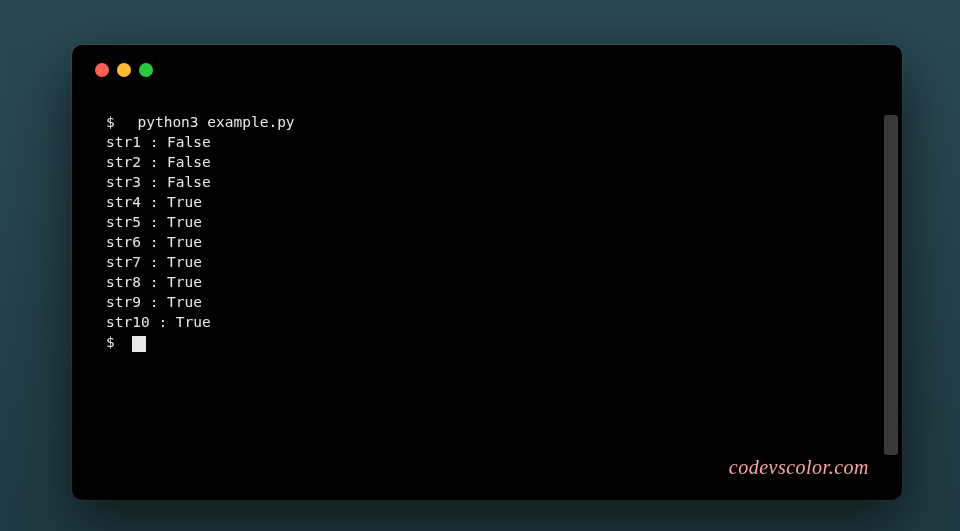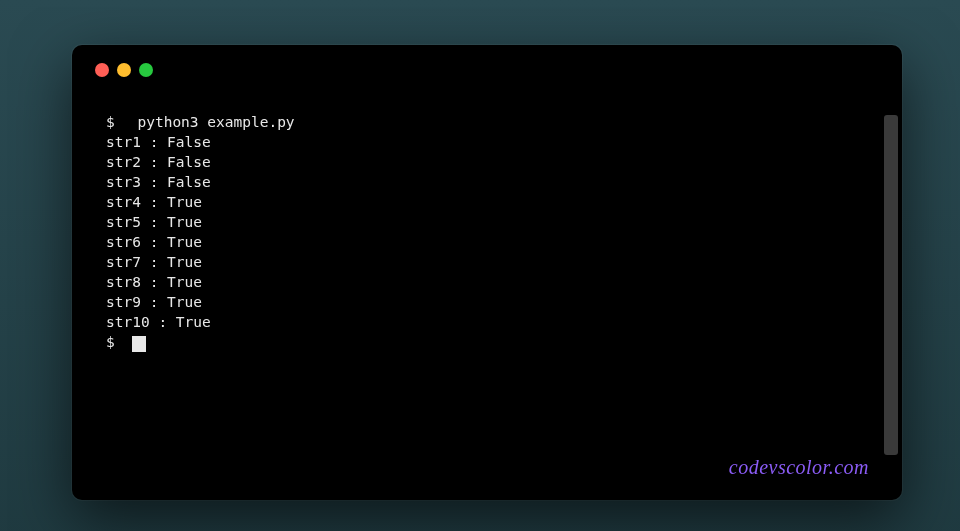--- a/index.html
+++ b/index.html
@@ -66,21 +66,21 @@
       top: 70px;
       width: 6px;
       height: 340px;
       background: #3a3a3a;
       border-radius: 3px;
     }
     .watermark {
       position: absolute;
       bottom: 14px;
       right: 26px;
-      color: #8b5cf6;
+      color: #fca5a5;
       font-family: 'Brush Script MT', cursive;
       font-size: 20px;
       font-style: italic;
       letter-spacing: 0.5px;
     }
   </style>
 </head>
 <body>
 
 <div class="terminal-window">

